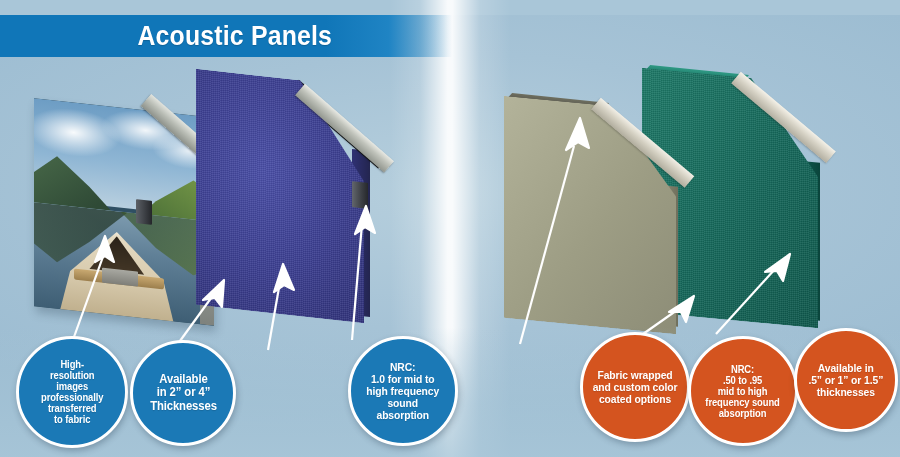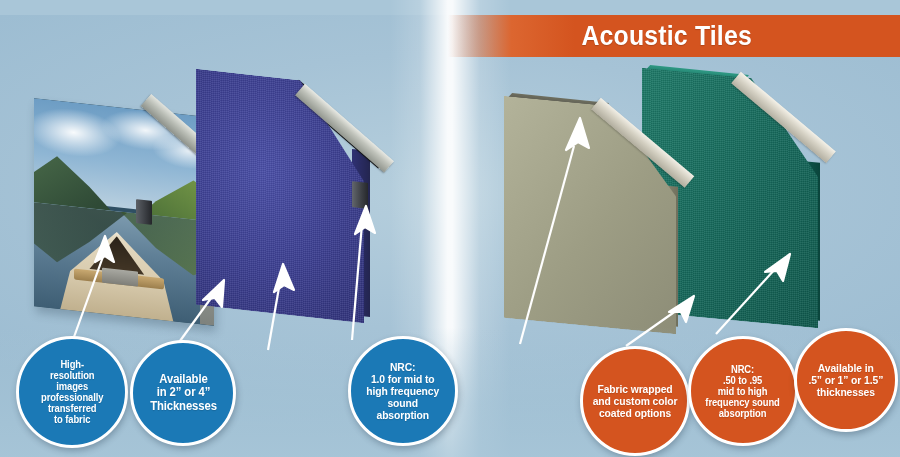--- a/index.html
+++ b/index.html
@@ -412,22 +412,22 @@
       <path d="M580 118 L589 148 L578 142 L566 150 Z"></path>
 
       <path d="M626 346 L680 308" fill="none"></path>
       <path d="M694 296 L686 322 L681 312 L669 312 Z"></path>
 
       <path d="M716 334 L776 268" fill="none"></path>
       <path d="M790 254 L783 281 L777 271 L765 272 Z"></path>
     </g>
   </svg>
 
-  <div class="header-bar header-right">
-    <span class="header-title">Acoustic Tiles</span>
+  <div class="header-bar header-left">
+    <span class="header-title">Acoustic Panels</span>
   </div>
 
   <div class="bubbles">
 
     <div class="bubble bubble-blue" style="left:16px; top:336px; width:112px; height:112px;">
       <span class="bubble-text small">High-
 resolution
 images
 professionally
 transferred
@@ -443,21 +443,21 @@
 
     <div class="bubble bubble-blue" style="left:348px; top:336px; width:110px; height:110px;">
       <span class="bubble-text">NRC:
 1.0 for mid to
 high frequency
 sound
 absorption</span>
     </div>
 
 
-    <div class="bubble bubble-orange" style="left:580px; top:346px; width:110px; height:110px;">
+    <div class="bubble bubble-orange" style="left:580px; top:332px; width:110px; height:110px;">
       <span class="bubble-text">Fabric wrapped
 and custom color
 coated options</span>
     </div>
 
     <div class="bubble bubble-orange" style="left:688px; top:336px; width:110px; height:110px;">
       <span class="bubble-text small">NRC:
 .50 to .95
 mid to high
 frequency sound

